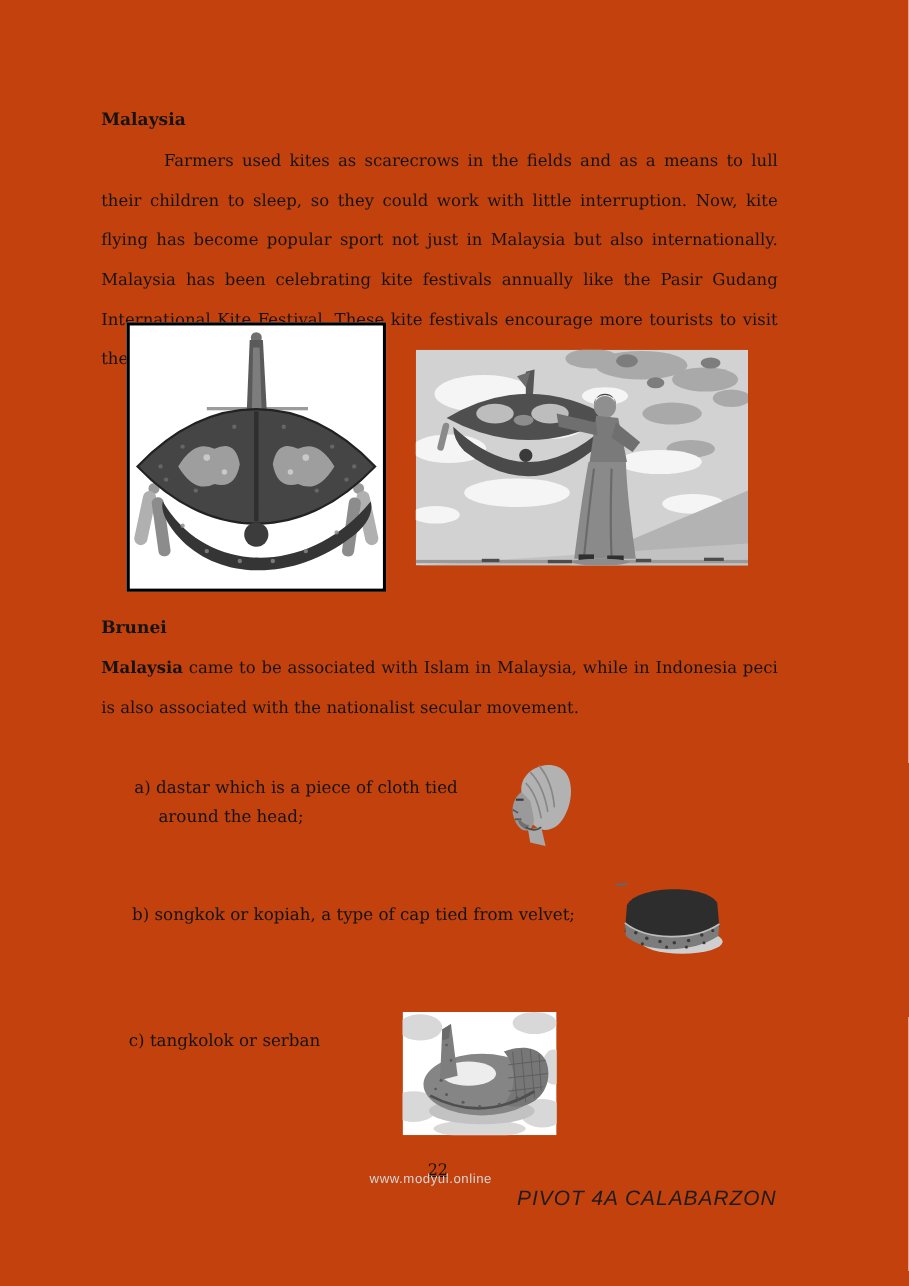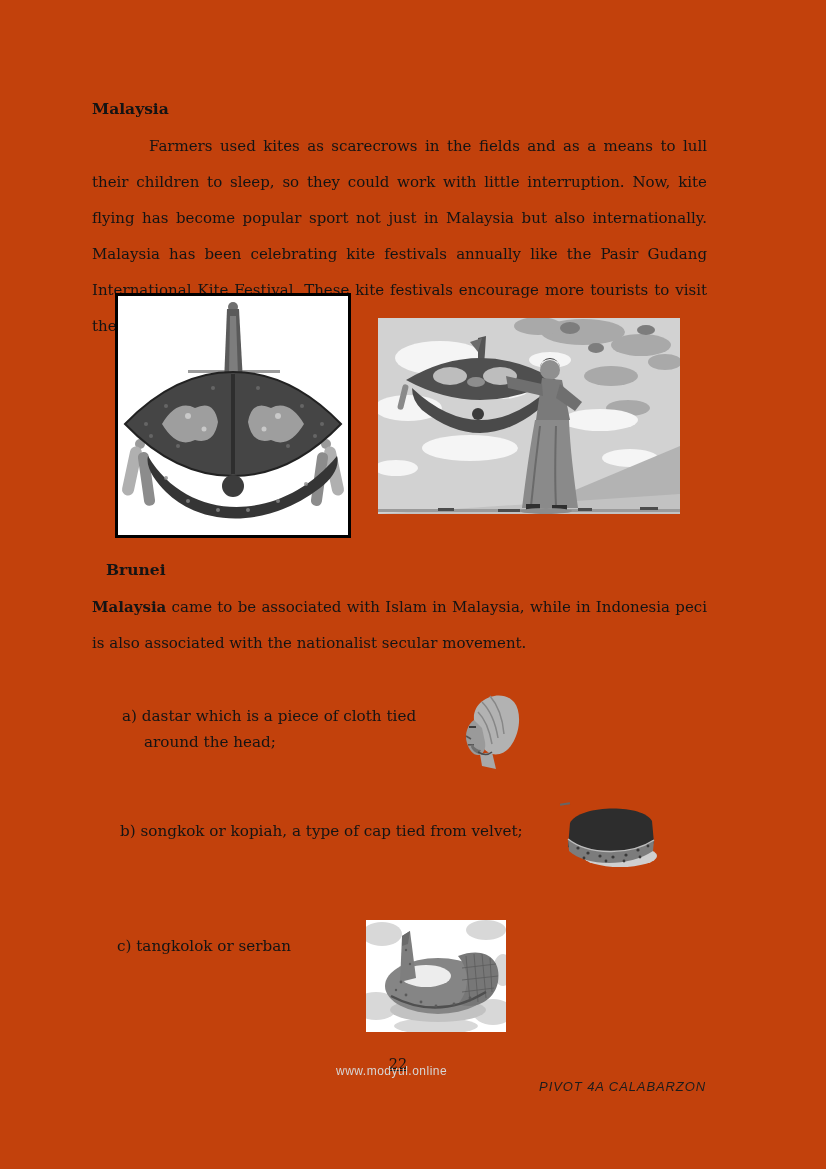--- a/index.html
+++ b/index.html
@@ -2,21 +2,21 @@
 <html><head>
 <meta charset="utf-8">
 <style>
   html,body{margin:0;padding:0;background:#ffffff;}
   .page{
     position:relative;width:826px;height:1169px;background:#c2410c;
     font-family:"DejaVu Serif", serif;color:#141414;overflow:hidden;
   }
   .h-section{position:absolute;left:92px;font-weight:bold;font-size:15.5px;}
   .h-malaysia{top:99px;}
-  .h-brunei{top:560px;margin-left:14px;}
+  .h-brunei{top:560px;}
   .para{position:absolute;left:92px;width:615px;font-size:15px;line-height:36px;text-align:justify;}
   .para-malaysia{top:128px;text-indent:57px;}
   .para-songkok{top:589px;}
   .para-intro{position:absolute;left:92px;top:641px;width:615px;font-size:14.8px;line-height:22px;}
   .bold{font-weight:bold;}
   .kite-box{
     position:absolute;left:115px;top:293px;width:230px;height:239px;
     border:3px solid #000;background:#fff;
   }
   .kite-box svg{display:block;}
@@ -28,21 +28,21 @@
   .item-a{left:122px;top:703px;width:292px;}
   .item-b{left:120px;top:818px;width:460px;}
   .item-c{left:117px;top:933px;width:300px;}
   .img-dastar{position:absolute;left:458px;top:686px;width:62px;height:85px;}
   .img-songkok{position:absolute;left:558px;top:796px;width:104px;height:76px;}
   .img-tangkolok{position:absolute;left:366px;top:920px;width:140px;height:112px;}
   .page-number{position:absolute;left:368px;top:1056px;width:60px;text-align:center;font-size:14.5px;text-decoration:underline;}
   .footer-brand{
     position:absolute;right:120px;top:1079px;
     font-family:"Liberation Sans", sans-serif;font-style:italic;
-    font-size:13px;letter-spacing:0.9px;color:#1c1c1c;
+    font-size:19px;letter-spacing:0.9px;color:#1c1c1c;
   }
   .watermark{
     position:absolute;left:336px;top:1064px;
     font-family:"Liberation Sans", sans-serif;font-size:12px;
     color:#d6d6d6;letter-spacing:0.5px;
   }
 </style>
 </head>
 <body>
 

